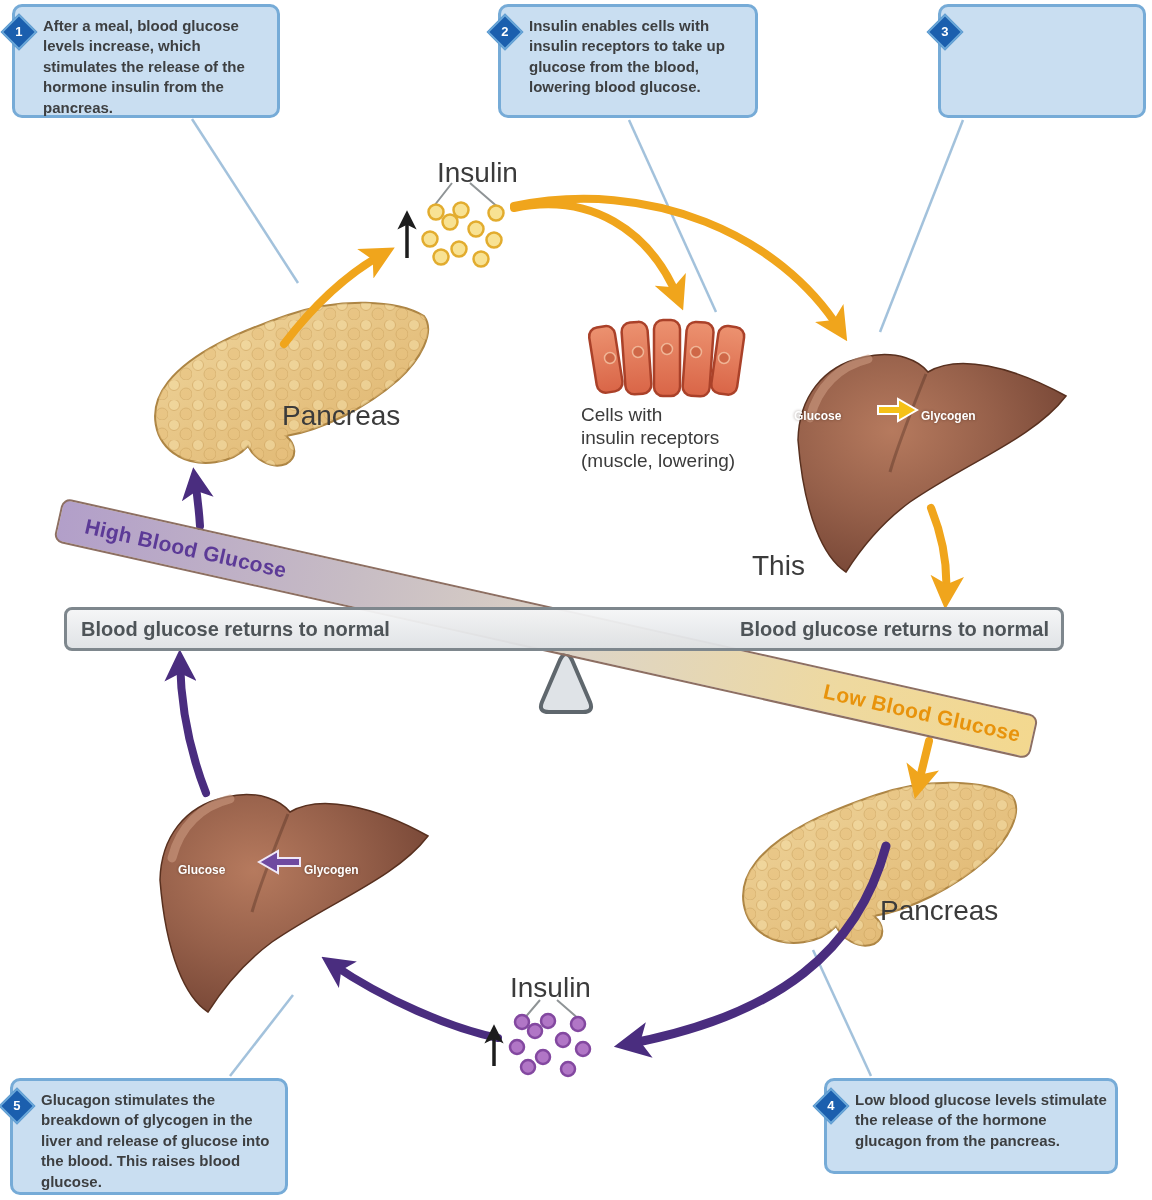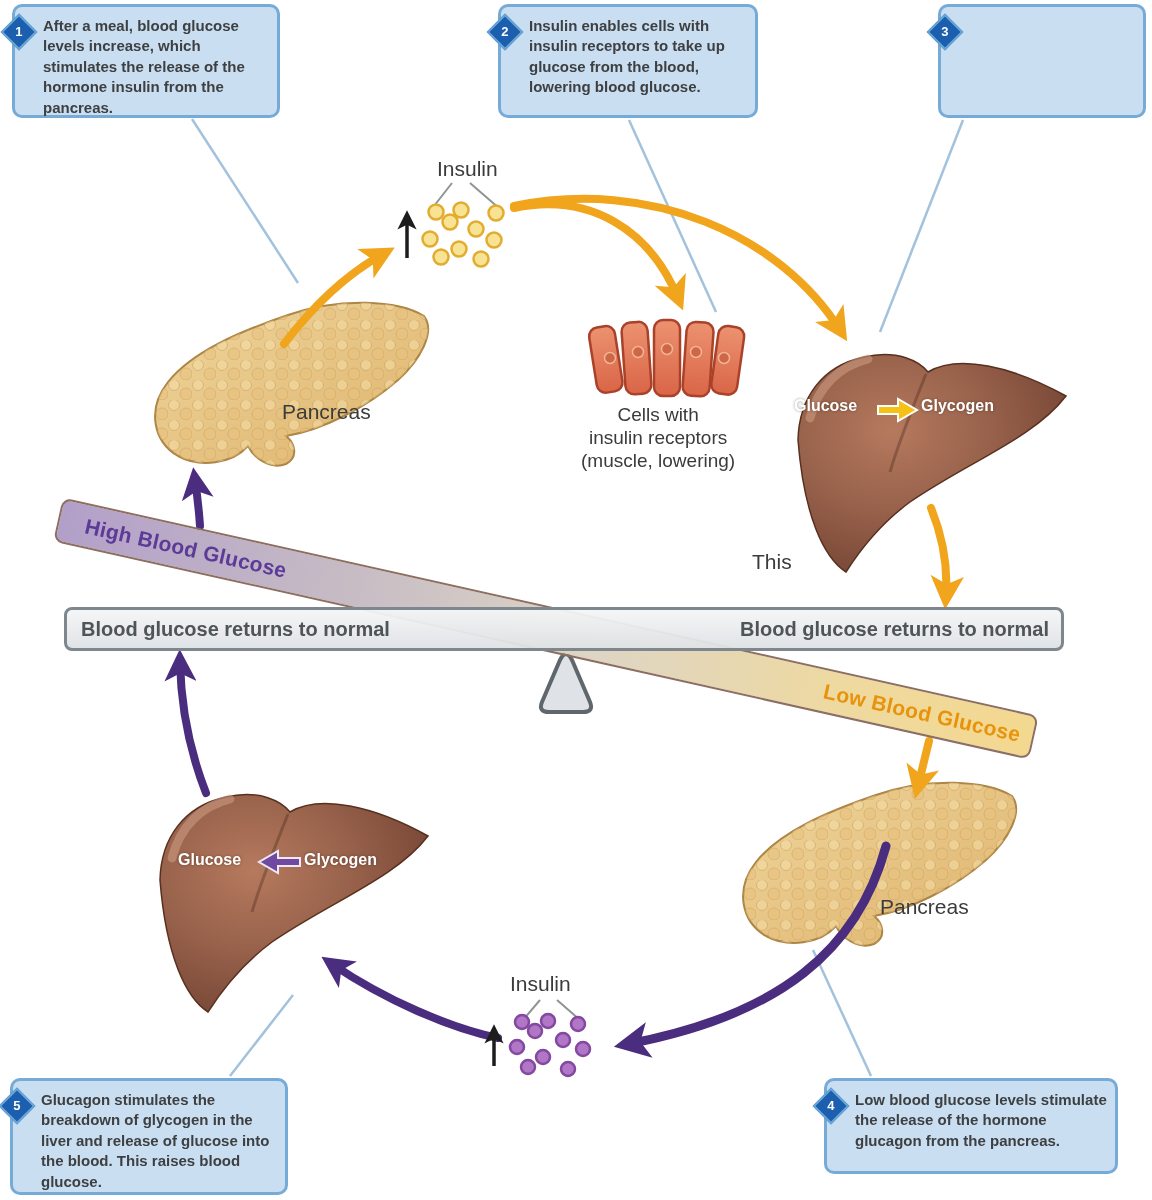--- a/index.html
+++ b/index.html
@@ -21,24 +21,24 @@
   .callout{position:absolute;z-index:4;background:var(--c-callout-bg,#c9def1);
            border:3px solid var(--c-callout-border,#76abd7);border-radius:10px;
            padding:9px 8px 8px 28px;box-sizing:border-box;
            font-size:15px;font-weight:700;line-height:1.36;color:#3d3f41;}
   .badge{position:absolute;left:-9px;top:12px;width:22px;height:22px;
          background:var(--c-badge,#1b5fae);border:2px solid var(--c-badge-border,#6aa7d8);
          transform:rotate(45deg);display:flex;align-items:center;justify-content:center;}
   .badge span{transform:rotate(-45deg);color:#fff;font-size:13px;font-weight:700;}
 
   
-  .lbl{position:absolute;z-index:4;color:#3b3b3b;font-size:21px;}
+  .lbl{position:absolute;z-index:4;color:#3b3b3b;font-size:28px;}
   .lbl-multi{line-height:23px;font-size:19px;}
-  .white-lbl{position:absolute;z-index:4;color:#ffffff;font-weight:700;font-size:16px;
-             text-shadow:0 0 3px rgba(40,20,10,.45);}
+  .white-lbl{position:absolute;z-index:4;color:#ffffff;font-weight:700;font-size:12px;
+             text-shadow:0 0 3px rgba(40,20,10,.45);margin-top:12px;}
 
   
   #beam{position:absolute;left:58px;top:497px;width:1000px;height:45px;z-index:2;
         transform:rotate(12.6deg);transform-origin:left center;
         background:linear-gradient(90deg,var(--c-beam-left,#b29fc9) 0%,#c7bcc4 30%,#ded5c5 55%,#eed9a0 80%,var(--c-beam-right,#f3d88f) 100%);
         border:2px solid #8d6f62;border-radius:9px;box-sizing:border-box;}
   #beam .high{position:absolute;left:26px;top:50%;transform:translateY(-50%);
         color:var(--c-high-text,#5c3a97);font-size:21px;font-weight:700;letter-spacing:.3px;}
   #beam .low{position:absolute;right:12px;top:50%;transform:translateY(-50%);
         color:var(--c-low-text,#e8930c);font-size:21px;font-weight:700;letter-spacing:.3px;}
@@ -214,21 +214,21 @@
   <div class="callout" style="left:10px;top:1078px;width:278px;height:117px;">
     <div class="badge">
         <span>5</span>
       </div>
     <span>Glucagon stimulates the breakdown of glycogen in the liver and release of glucose into the blood. This raises blood glucose.</span>
   </div>
 
   <div class="lbl" style="left:437px;top:157px;">Insulin</div>
   <div class="lbl" style="left:282px;top:400px;">Pancreas</div>
   <div class="lbl" style="left:752px;top:550px;">This</div>
-  <div class="lbl lbl-multi" style="left:581px;top:403px;text-align:center;">
+  <div class="lbl lbl-multi" style="left:581px;top:403px;">
     <div>Cells with</div>
     <div>insulin receptors</div>
     <div>(muscle, lowering)</div>
   </div>
   <div class="lbl" style="left:510px;top:972px;">Insulin</div>
   <div class="lbl" style="left:880px;top:895px;">Pancreas</div>
 
   <div class="white-lbl" style="left:794px;top:397px;">Glucose</div>
   <div class="white-lbl" style="left:921px;top:397px;">Glycogen</div>
   <div class="white-lbl" style="left:178px;top:851px;">Glucose</div>

